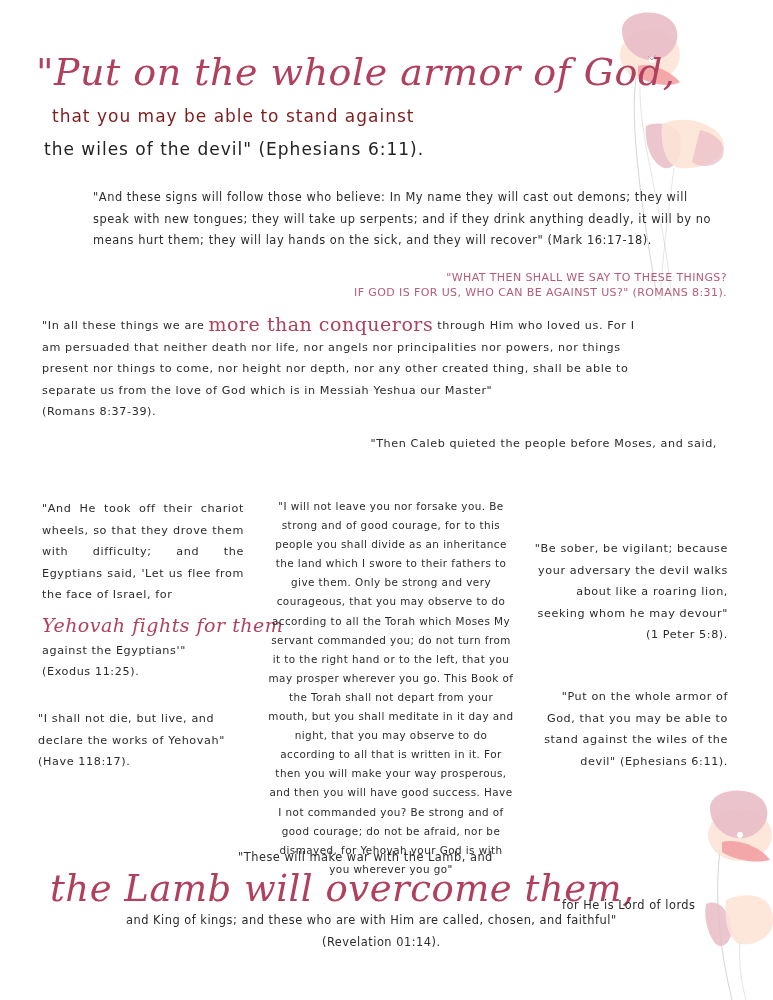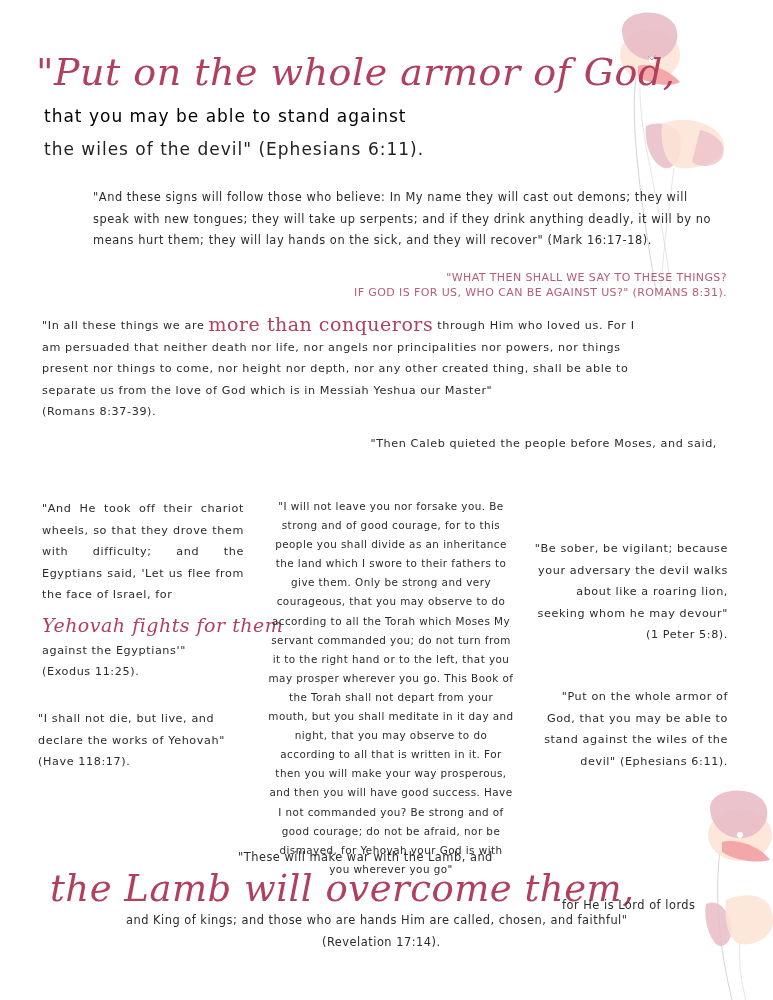--- a/index.html
+++ b/index.html
@@ -39,24 +39,24 @@
     .flower svg { display: block; }
 
     
     #title-script {
       left: 36px; top: 48px;
       font-size: 38px;
       line-height: 48px;
       white-space: nowrap;
     }
     #title-line1 {
-      left: 44px; top: 106px;
+      left: 52px; top: 106px;
       font-size: 17px;
       letter-spacing: 1px;
-      color: #000000;
+      color: #7f1d1d;
     }
     #title-line2 {
       left: 44px; top: 139px;
       font-size: 17px;
       letter-spacing: 1px;
       color: #222;
     }
 
     #mark-quote {
       left: 93px; top: 187px; width: 620px;
@@ -207,14 +207,14 @@
   <div>"I will not leave you nor forsake you. Be strong and of good courage, for to this people you shall divide as an inheritance the land which I swore to their fathers to give them. Only be strong and very courageous, that you may observe to do according to all the Torah which Moses My servant commanded you; do not turn from it to the right hand or to the left, that you may prosper wherever you go. This Book of the Torah shall not depart from your mouth, but you shall meditate in it day and night, that you may observe to do according to all that is written in it. For then you will make your way prosperous, and then you will have good success. Have I not commanded you? Be strong and of good courage; do not be afraid, nor be dismayed, for Yehovah your God is with you wherever you go"</div>
 </div>
 
 <div class="abs body-text" id="peter">"Be sober, be vigilant; because your adversary the devil walks about like a roaring lion, seeking whom he may devour" (1 Peter 5:8).</div>
 
 <div class="abs body-text" id="ephesians-small">"Put on the whole armor of God, that you may be able to stand against the wiles of the devil" (Ephesians 6:11).</div>
 
 <div class="abs" id="rev-line1">"These will make war with the Lamb, and</div>
 <div class="abs script" id="rev-script">the Lamb will overcome them,</div>
 <div class="abs" id="rev-line2-tail">for He is Lord of lords</div>
-<div class="abs" id="rev-line3">and King of kings; and those who are hands Him are called, chosen, and faithful"</div>
-<div class="abs" id="rev-cite">(Revelation 17:14).</div>
+<div class="abs" id="rev-line3">and King of kings; and these who are with Him are called, chosen, and faithful"</div>
+<div class="abs" id="rev-cite">(Revelation 01:14).</div>
 
 </body></html>

